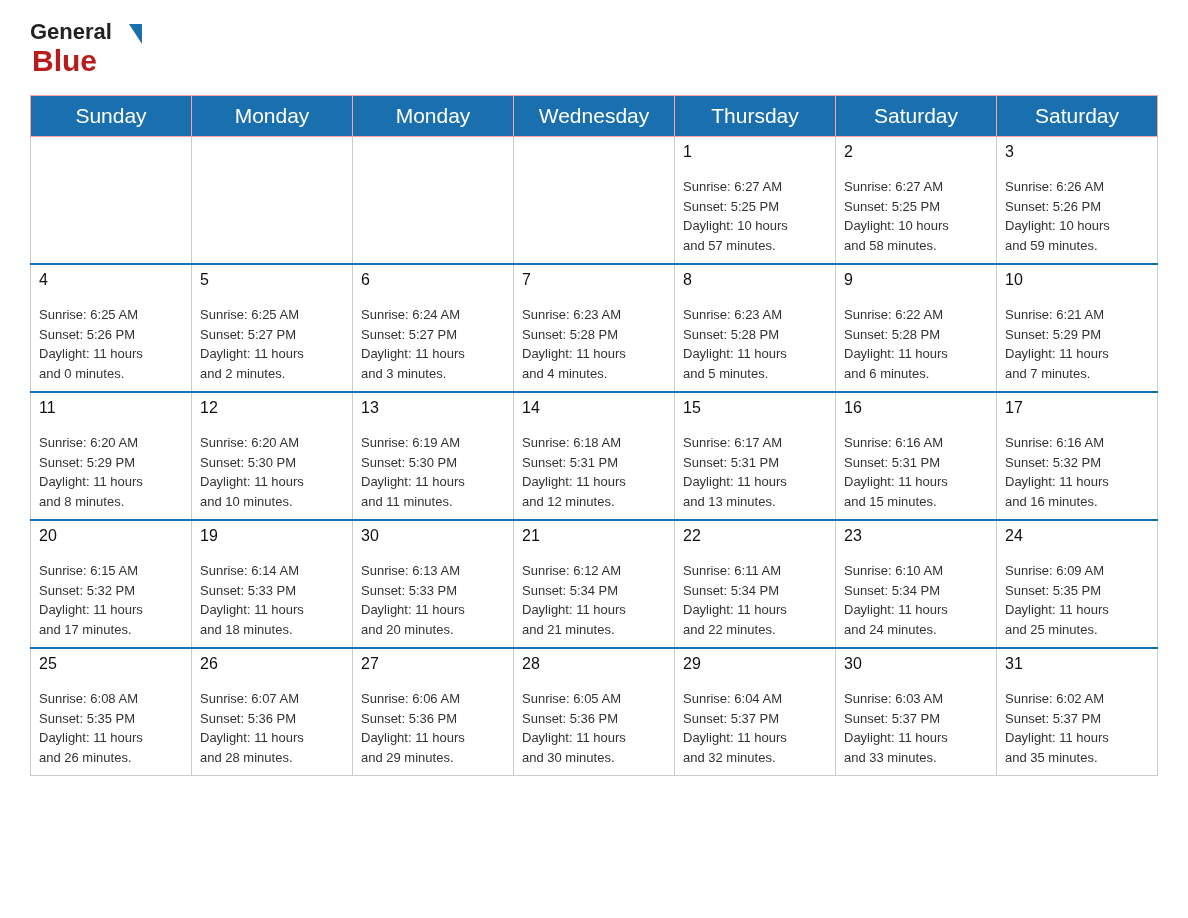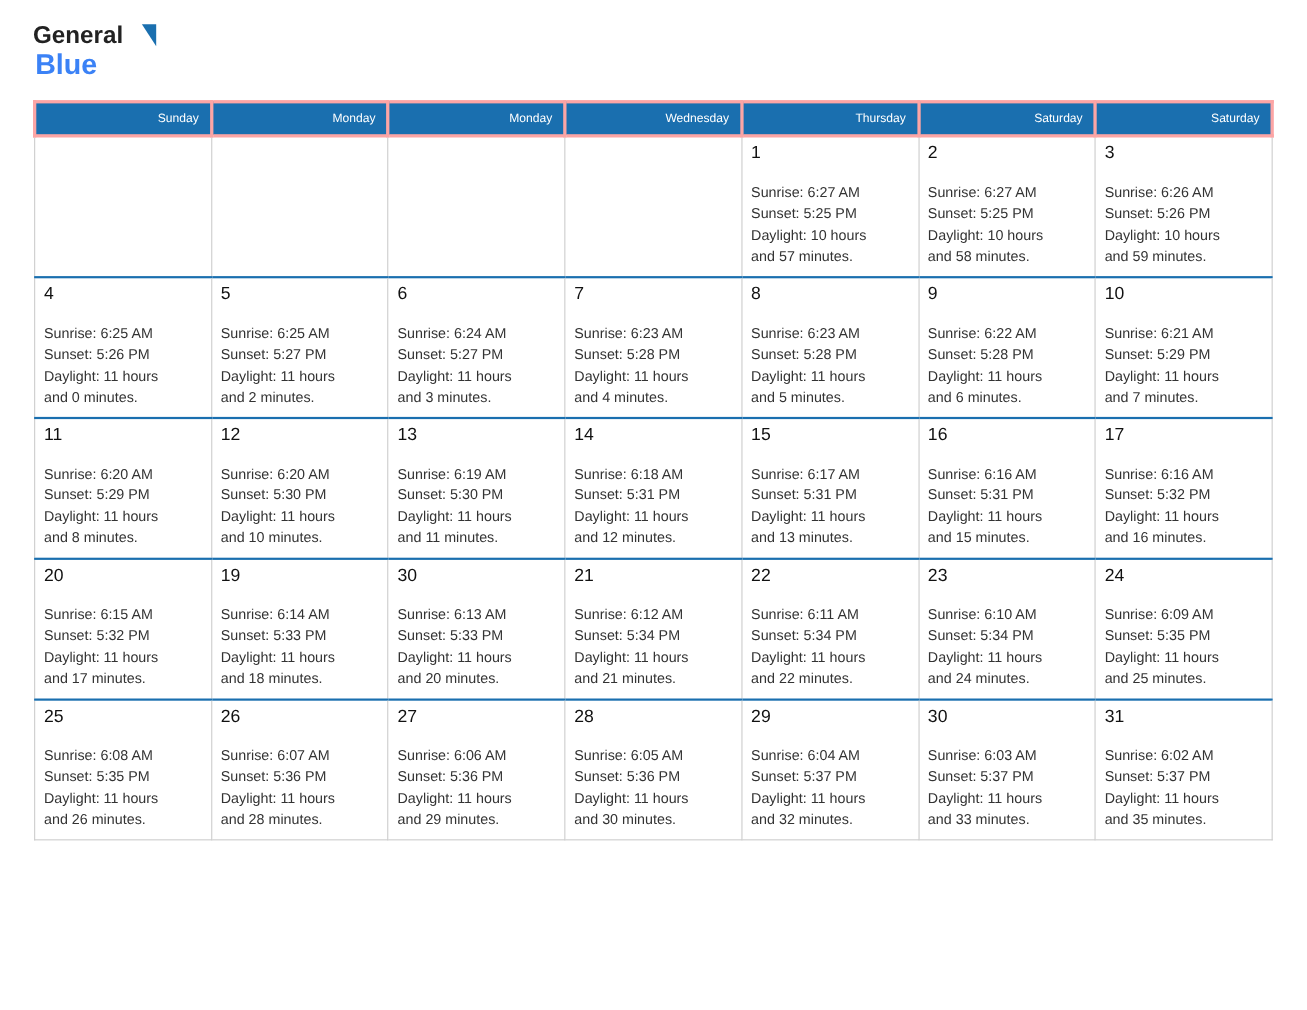--- a/index.html
+++ b/index.html
@@ -36,25 +36,25 @@
       font-style: italic;
     }
     .calendar {
       width: 100%;
       border-collapse: collapse;
       border: 1px solid #ccc;
     }
     .calendar th {
       background-color: #1a6faf;
       color: #fff;
-      font-size: 11px;
+      font-size: 21px;
       font-weight: normal;
       padding: 8px 10px;
-      text-align: right;
-      border: 3px solid #fca5a5;
+      text-align: center;
+      border: 1px solid #fca5a5;
     }
     .calendar td {
       width: 14.28%;
       vertical-align: top;
       padding: 6px 8px 8px 8px;
       border: 1px solid #ccc;
       font-size: 13px;
       color: #333;
       min-height: 90px;
     }
@@ -77,25 +77,25 @@
     .row-divider td {
       border-top: 2px solid #1a6faf;
     }
   </style>
 </head>
 <body>
 
 <div class="header">
   <div class="logo">
   <div style="line-height:1.1">
-    <div style="display:flex;align-items:center;gap:17px">
+    <div style="display:flex;align-items:flex-end;gap:17px">
       <span style="font-size:22px;font-weight:bold;color:#222">General</span>
       <div style="width:0;height:0;border-left:13px solid transparent;border-right:0;border-top:20px solid #1a6faf;margin-top:0px"></div>
     </div>
-    <span style="font-size:26px;font-weight:bold;color:#3b82f6;margin-left:2px">Blue</span>
+    <span style="font-size:30px;font-weight:bold;color:#b91c1c;margin-left:2px">Blue</span>
   </div>
 </div>
   <div class="header-right">
     <div class="month-title"></div>
     <div class="location"></div>
   </div>
 </div>
 
 <table class="calendar">
   <thead>

